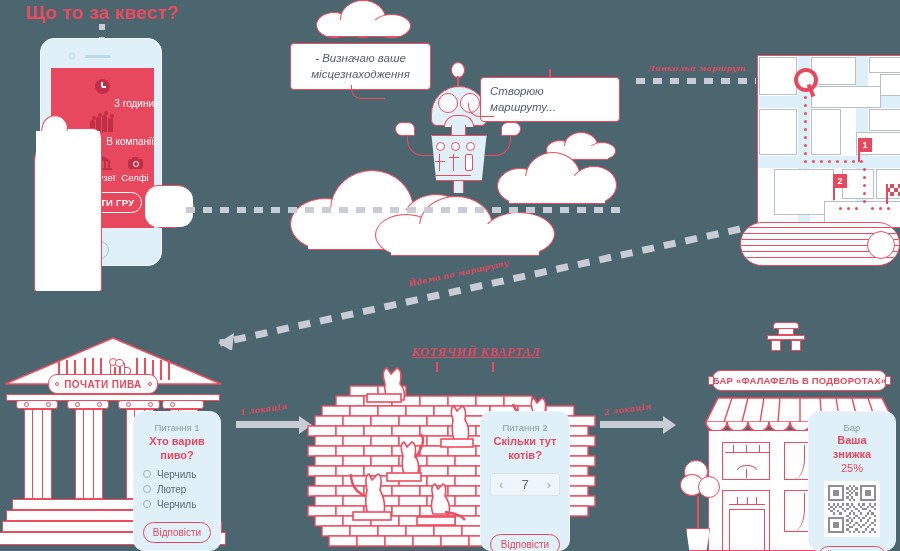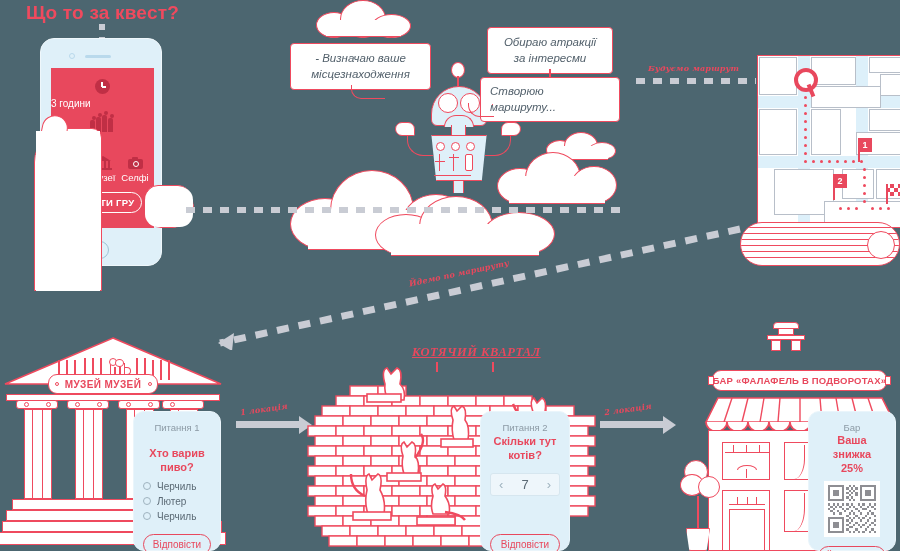--- a/index.html
+++ b/index.html
@@ -97,21 +97,21 @@
   }
   #phone-home {
     left: 50px; top: 202px; width: 18px; height: 18px;
     border: 1.5px solid #9fc3d6; border-radius: 50%;
   }
   #phone-screen {
     left: 10px; top: 29px; width: 103px; height: 160px;
     background: #e8485d;
   }
   .scr-label {
-    color: #fff; font-size: 10px; text-align: left; font-weight: 500;
+    color: #fff; font-size: 10px; text-align: right; font-weight: 500;
   }
   .scr-mini { color:#fff; font-size: 9.5px; text-align:center; }
   #start-btn {
     color: #fff; font-size: 9.5px; font-weight: 600;
     border: 1.4px solid #fff; border-radius: 12px;
     padding: 4px 0; text-align: center; letter-spacing: .3px;
   }
 
   
   .hand-part {
@@ -344,22 +344,20 @@
     <div class="abs" style="left:-20px; top:60px; width:20px; height:14px; background:#fff; border:1.6px solid #ef4a5e; border-radius:9px 9px 2px 9px;"></div>
     <div class="abs" style="left:86px; top:60px; width:20px; height:14px; background:#fff; border:1.6px solid #ef4a5e; border-radius:9px 9px 9px 2px;"></div>
 
     <div class="abs" style="left:38px; top:119px; width:11px; height:12px; border-left:1.6px solid #ef4a5e; border-right:1.6px solid #ef4a5e; background:#dff0f9;"></div>
   </div>
 
   <div class="abs bubble" style="left:290px; top:43px; width:141px;">- Визначаю ваше
 місцезнаходження</div>
   <div class="abs bub-tail" style="left:351px; top:85px; width:34px; height:14px;"></div>
 
-  <div class="abs bubble" style="left:487px; top:27px; width:126px;">Обираю атракції
-за інтересми</div>
   <div class="abs stem" style="left:549px; top:69px; height:10px;"></div>
 
   <div class="abs bubble" style="left:480px; top:77px; width:140px; padding:6px 9px; text-align:left;">Створюю маршруту...</div>
   <div class="abs bub-tail-r" style="left:492px; top:104px; width:0px; height:0px;"></div>
   <div class="abs" style="left:468px; top:103px; width:26px; height:14px; border-left:1.6px solid #ef4a5e; border-bottom:1.6px solid #ef4a5e; border-radius:0 0 0 12px;"></div>
 
   <div class="abs" id="map">
 
     <div class="road" style="left:0;   top:40px;  width:143px; height:12px;"></div>
     <div class="road" style="left:0;   top:100px; width:143px; height:12px;"></div>
@@ -436,21 +434,21 @@
       <div class="line" style="top:10px;"></div>
     <div class="line" style="top:16px;"></div>
       <div class="line" style="top:22px;"></div>
     <div class="line" style="top:28px;"></div>
       <div class="line" style="top:34px;"></div>
     <div class="abs" style="right:4px; top:8px; width:28px; height:28px; background:#fff; border:1.6px solid #ef4a5e; border-radius:50%;"></div>
   </div>
 
   <div class="abs dotted-h" style="left:186px; top:207px; width:440px;"></div>
   <div class="abs dotted-h" style="left:636px; top:78px; width:120px;"></div>
-  <div class="abs script" style="left:648px; top:63px;">Будуємо маршрут</div>
+  <div class="abs script" style="left:648px; top:63px;">Линкольн маршрут</div>
 
   <div class="abs" style="left:200px; top:225px; width:545px; height:125px;">
     <svg width="545" height="125" style="display:block;">
       <line x1="540" y1="4" x2="20" y2="118" stroke="#c9ccd4" stroke-width="7" stroke-dasharray="12 10"></line>
       <polygon points="18,118 34,108 32,126" fill="#c9ccd4"></polygon>
     </svg>
   </div>
   <div class="abs script" style="left:408px; top:268px; transform:rotate(-12deg);">Йдемо по маршруту</div>
 
   <div class="abs" style="left:2px; top:336px; width:236px; height:215px;">
@@ -477,21 +475,21 @@
       <div class="abs" style="left:56px; top:0px; width:22px; height:22px;">
         <div class="abs" style="left:0; top:5px; width:15px; height:17px; border:1.6px solid #ef4a5e; background:#fff;"></div>
         <div class="abs" style="left:14px;top:9px; width:7px; height:8px; border:1.6px solid #ef4a5e; border-left:none; border-radius:0 5px 5px 0;"></div>
         <div class="abs" style="left:4px; top:9px; width:1.6px; height:13px; background:#ef4a5e;"></div>
         <div class="abs" style="left:9px; top:9px; width:1.6px; height:13px; background:#ef4a5e;"></div>
         <div class="abs" style="left:-1px;top:0px; width:8px; height:8px; background:#fff; border:1.6px solid #ef4a5e; border-radius:50%;"></div>
         <div class="abs" style="left:5px; top:1px; width:9px; height:8px; background:#fff; border:1.6px solid #ef4a5e; border-radius:50%;"></div>
       </div>
     </div>
 
-    <div class="sign" style="left:46px; top:38px; width:110px; height:20px; font-size:10px; letter-spacing:.4px;">МУЗЕЙ МУЗЕЙ</div>
+    <div class="sign" style="left:46px; top:38px; width:110px; height:20px; font-size:10px; letter-spacing:.4px;">ПОЧАТИ ПИВА</div>
     <div class="abs" style="left:53px; top:46px; width:4px; height:4px; border:1.2px solid #ef4a5e; border-radius:50%;"></div>
     <div class="abs" style="left:146px;top:46px; width:4px; height:4px; border:1.2px solid #ef4a5e; border-radius:50%;"></div>
 
     <div class="abs outline" style="left:4px; top:58px; width:214px; height:7px;"></div>
 
     <div class="abs outline" style="left:14px;  top:64px; width:42px; height:9px; border-radius:3px;"></div>
     <div class="abs outline" style="left:65px;  top:64px; width:42px; height:9px; border-radius:3px;"></div>
     <div class="abs outline" style="left:116px; top:64px; width:42px; height:9px; border-radius:3px;"></div>
     <div class="abs outline" style="left:160px; top:64px; width:42px; height:9px; border-radius:3px;"></div>
     <div class="abs" style="left:22px; top:66px; width:5px; height:5px; border:1.3px solid #ef4a5e; border-radius:50%; background:#fff;"></div>
@@ -519,21 +517,21 @@
     </div>
 
     <div class="abs outline" style="left:10px; top:163px; width:200px; height:11px;"></div>
     <div class="abs outline" style="left:4px;  top:174px; width:212px; height:11px;"></div>
     <div class="abs outline" style="left:0px;  top:185px; width:220px; height:11px;"></div>
     <div class="abs outline" style="left:-4px; top:196px; width:228px; height:13px;"></div>
   </div>
 
   <div class="abs card" style="left:133px; top:411px; width:88px; height:140px;">
     <div class="card-kicker">Питання 1</div>
-    <div class="card-q" style="white-space:pre-line; margin-top:14px;">Хто варив
+    <div class="card-q" style="white-space:pre-line; margin-top:2px;">Хто варив
 пиво?</div>
     <div style="margin-top:6px;">
       <div class="opt">
         <span class="radio"></span>
         <span>Черчиль</span>
       </div>
       <div class="opt">
         <span class="radio"></span>
         <span>Лютер</span>
       </div>
@@ -837,21 +835,21 @@
       <div class="abs" style="left:0px;  top:14px; width:24px; height:22px; background:#fff; border:1.6px solid #ef4a5e; border-radius:50%;"></div>
       <div class="abs" style="left:18px; top:16px; width:22px; height:22px; background:#fff; border:1.6px solid #ef4a5e; border-radius:50%;"></div>
       <div class="abs" style="left:17px; top:36px; width:1.6px; height:32px; background:#ef4a5e;"></div>
       <div class="abs" style="left:6px;  top:68px; width:24px; height:23px; background:#fff; border:1.6px solid #ef4a5e; border-radius:0 0 5px 5px; clip-path:polygon(0 0,100% 0,86% 100%,14% 100%);"></div>
     </div>
   </div>
 
   <div class="abs card" style="left:808px; top:411px; width:88px; height:140px;">
     <div class="card-kicker">Бар</div>
     <div class="card-q" style="margin-top:1px;">Ваша знижка</div>
-    <div class="card-q" style="font-weight:bold;text-align:center;">25%</div>
+    <div class="card-q" style="font-weight:normal;text-align:center;">25%</div>
     <div id="qr" style="margin:6px auto 0; width:56px; height:56px;">
       <svg width="48" height="48" viewBox="0 0 21 21" shape-rendering="crispEdges">
         <rect width="21" height="21" fill="#fff"></rect>
         <g fill="#8e8e93">
           <path d="M0 0h7v7h-7z"></path>
             <path d="M1 1h5v5h-5z" fill="#fff"></path>
             <path d="M2 2h3v3h-3z"></path>
           <path d="M14 0h7v7h-7z"></path>
             <path d="M15 1h5v5h-5z" fill="#fff"></path>
             <path d="M16 2h3v3h-3z"></path>

